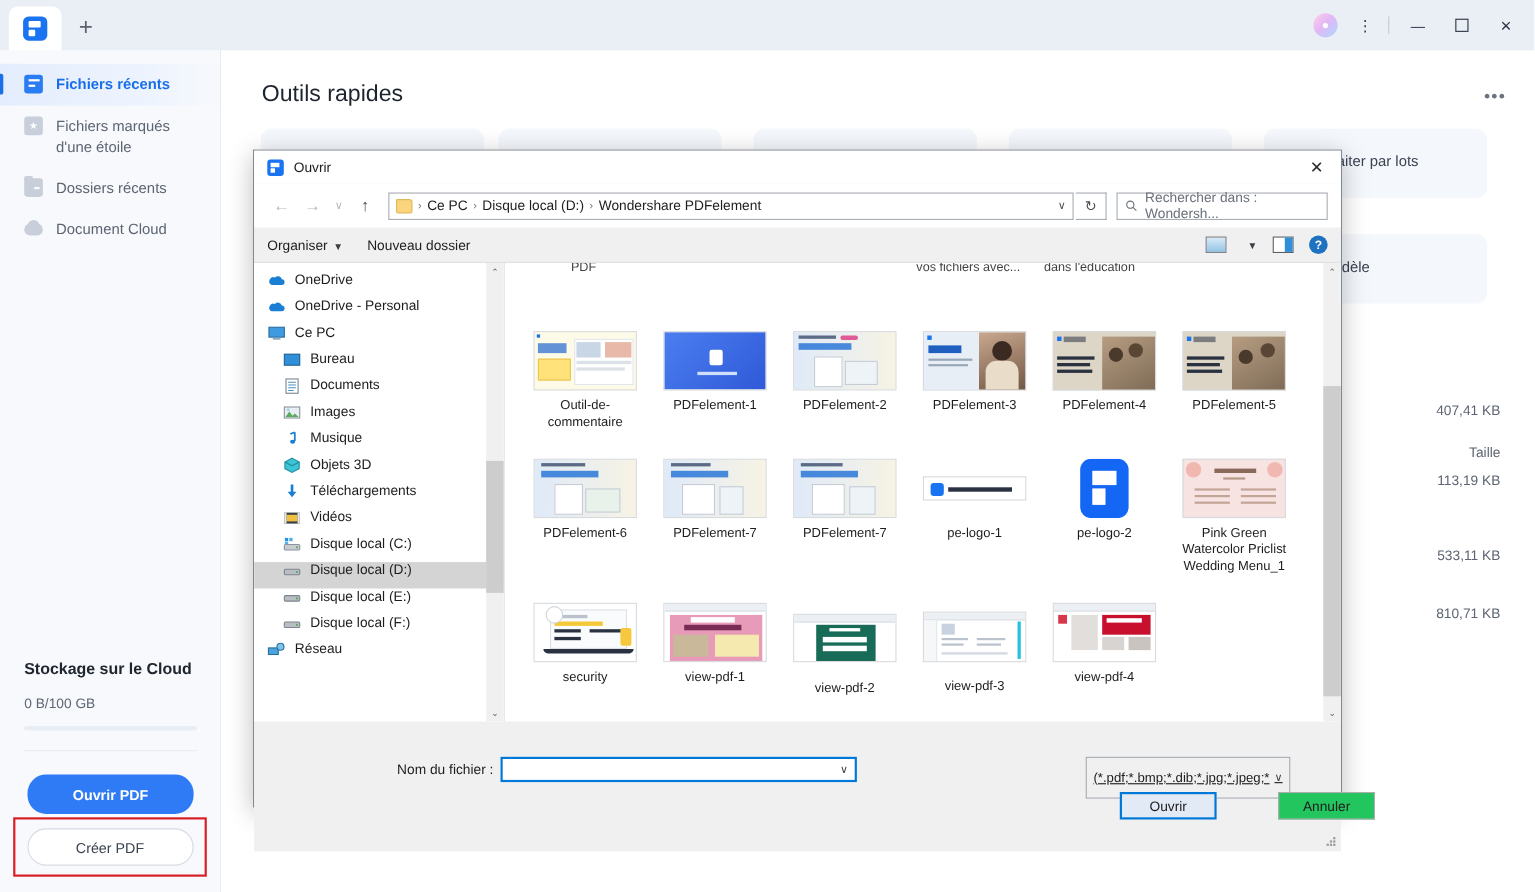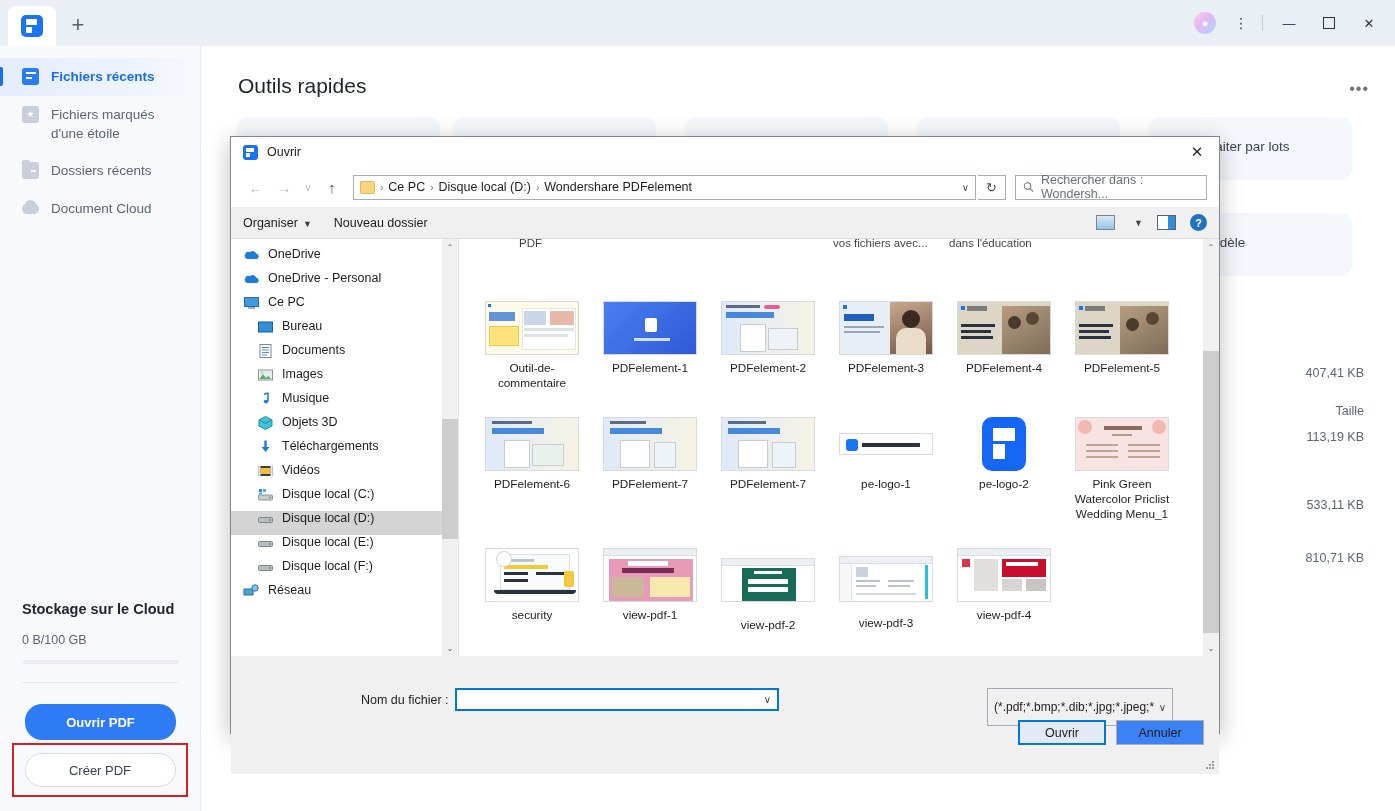--- a/index.html
+++ b/index.html
@@ -196,28 +196,28 @@
   .fn-label { position:absolute; left: 130px; top: 37px; font-size: 12.5px; color:#1d1d1d;}
   .fn-input {
     position:absolute; left: 224px; top: 32px; width: 324px; height: 23px;
     border: 2px solid #0078d7; background:#fff; display:flex; align-items:center; padding: 0 6px;
     font-size: 12.5px;
   }
   .fn-caret { margin-left:auto; font-size:10px; color:#3a3f45;}
   .type-input {
     position:absolute; left: 756px; top: 32px; width: 186px; height: 23px;
     border:1px solid #a7acb3; background:#f0f0f0; display:flex; align-items:center; padding: 18px 6px;
-    font-size: 12px; color:#1d1d1d;
+    font-size: 12px; color:#1d1d1d;text-decoration:underline;
   }
   .btn-ok, .btn-cancel {
     position:absolute; top: 64px; width: 88px; height: 25px;
     display:flex; align-items:center; justify-content:center; font-size: 12.5px; color:#1d1d1d;
   }
   .btn-ok { left: 787px; background:#e1eaf5; border: 2px solid #0078d7; }
-  .btn-cancel { left: 885px; background:#3b82f6; border:1px solid #adadad; }
+  .btn-cancel { left: 931px; background:#22c55e; border:1px solid #adadad; }
   .grip { position:absolute; right: 4px; bottom: 3px; width:10px; height:10px;}
   .grip i { position:absolute; width:2px;height:2px;background:#9a9a9a;}
 </style>
 </head>
 <body>
 
 <div id="root">
 
   <div class="titlebar">
     <div class="tab-active">

